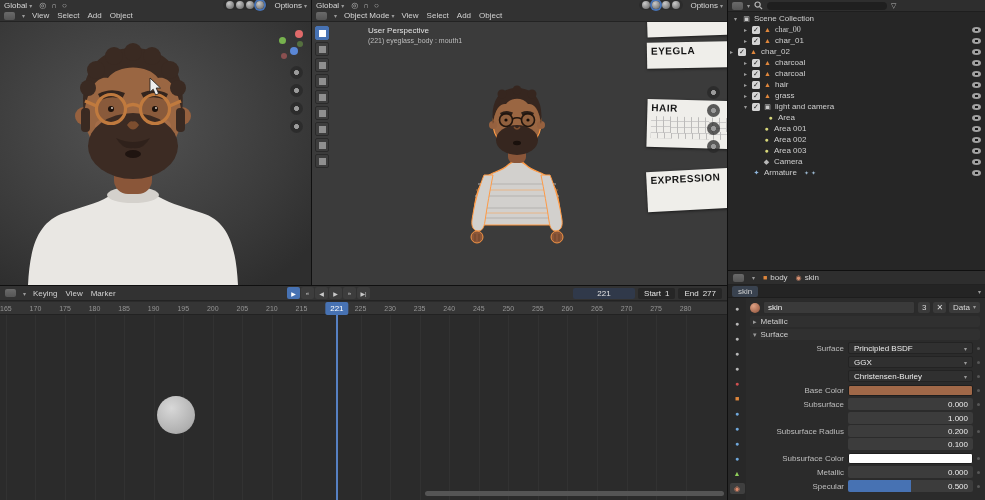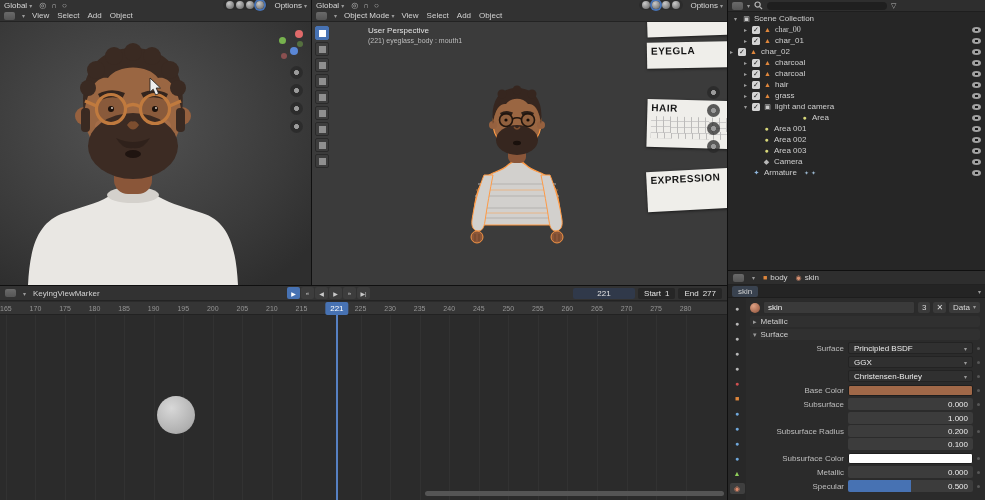--- a/index.html
+++ b/index.html
@@ -351,21 +351,21 @@
             <span class="nico"></span>
             <span class="nico"></span>
           </div>
       </div>
     </div>
 
     <div class="timeline">
       <div class="tl-hdr">
         <span class="edicon"></span>
           <span class="caret">▾</span>
-        <span id="tl-menus" style="display:inline-flex;">
+        <span id="tl-menus" style="display:inline-flex;gap:8px;">
             <span class="menu">Keying</span>
             <span class="menu">View</span>
             <span class="menu">Marker</span>
           </span>
         <span class="transport" id="tl-transport">
             <span class="tbtn active">▶</span>
             <span class="tbtn">«</span>
             <span class="tbtn">◀</span>
             <span class="tbtn">▶</span>
             <span class="tbtn">»</span>
@@ -510,21 +510,21 @@
             <span class="name">grass</span>
             <span class="eye"></span>
           </div>
           <div class="ol-row" style="padding-left: 14px;">
             <span class="tri">▾</span>
             <span class="cb">✓</span>
             <span class="oicon" style="color: rgb(200, 200, 200);">▣</span>
             <span class="name">light and camera</span>
             <span class="eye"></span>
           </div>
-          <div class="ol-row" style="padding-left: 28px; margin-left: 34px;">
+          <div class="ol-row" style="padding-left: 28px;">
             <span class="tri"></span>
             <span class="oicon" style="color: rgb(216, 216, 122);">●</span>
             <span class="name">Area</span>
             <span class="eye"></span>
           </div>
           <div class="ol-row" style="padding-left: 24px;">
             <span class="tri"></span>
             <span class="oicon" style="color: rgb(216, 216, 122);">●</span>
             <span class="name">Area 001</span>
             <span class="eye"></span>

